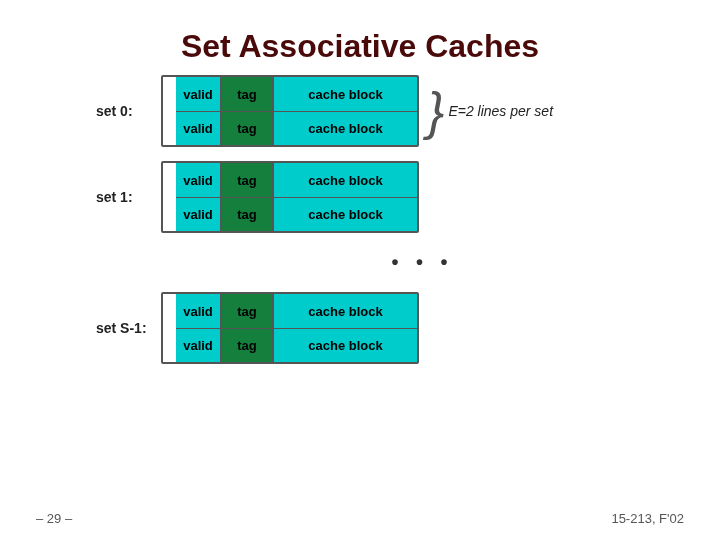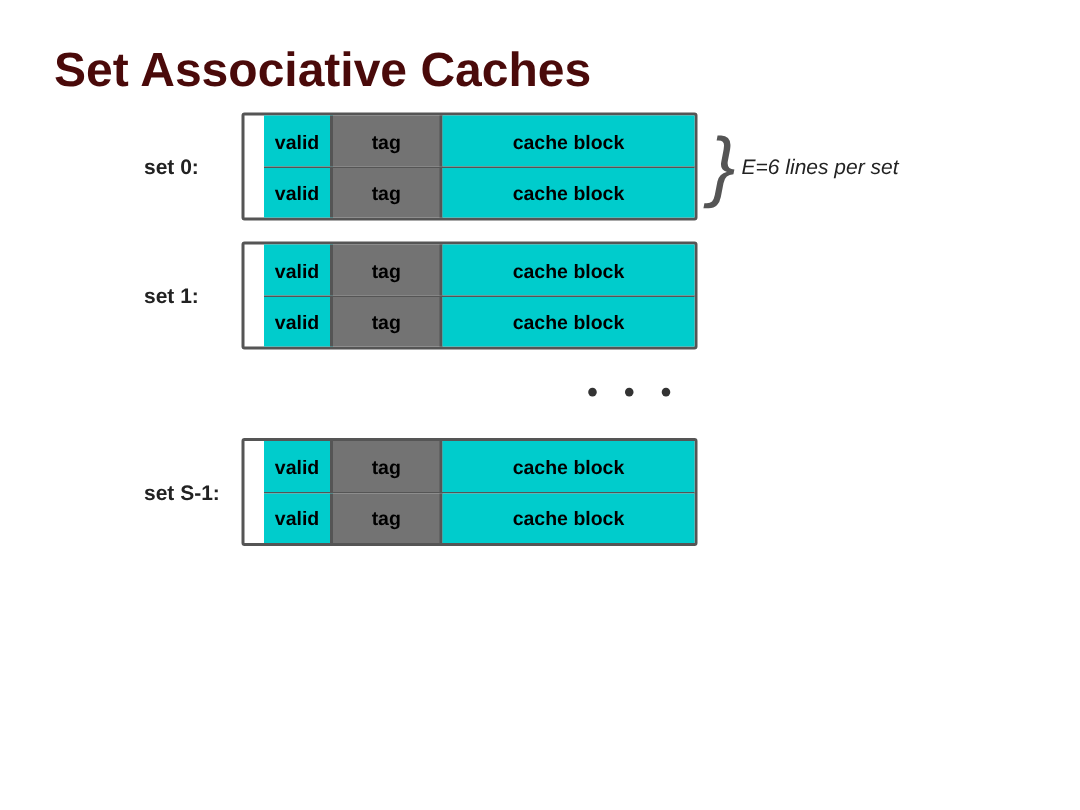--- a/index.html
+++ b/index.html
@@ -18,20 +18,21 @@
       height: 540px;
       padding: 28px 36px 20px 36px;
       position: relative;
     }
 
     .title {
       font-size: 32px;
       font-weight: bold;
       color: #4a0a0a;
       margin-bottom: 10px;
+      text-align: center;
     }
 
     .subtitle {
       font-size: 16px;
       font-weight: bold;
       color: #222;
       margin-bottom: 30px;
     }
 
     .sets-container {
@@ -81,33 +82,33 @@
       border-right: 2px solid #555;
       display: flex;
       align-items: center;
       justify-content: center;
       font-size: 13px;
       font-weight: bold;
       color: #000;
     }
 
     .cell-tag {
-      width: 73px;
-      background: #737373;
+      width: 52px;
+      background: #15803d;
       border-right: 2px solid #555;
       display: flex;
       align-items: center;
       justify-content: center;
       font-size: 13px;
       font-weight: bold;
       color: #000;
     }
 
     .cell-block {
-      width: 168px;
+      width: 143px;
       background: #00cccc;
       display: flex;
       align-items: center;
       justify-content: center;
       font-size: 13px;
       font-weight: bold;
       color: #000;
       text-align: center;
     }
 
@@ -168,21 +169,21 @@
             <div class="cell-block">cache block</div>
           </div>
           <div class="cache-line">
             <div class="cell-valid">valid</div>
             <div class="cell-tag">tag</div>
             <div class="cell-block">cache block</div>
           </div>
         </div>
         <div class="brace-label">
           <span class="brace">}</span>
-          <span>E=6  lines per set</span>
+          <span>E=2  lines per set</span>
         </div>
       </div>
       <div class="set-row">
         <div class="set-label">set 1:</div>
         <div class="set-lines">
           <div class="cache-line">
             <div class="cell-valid">valid</div>
             <div class="cell-tag">tag</div>
             <div class="cell-block">cache block</div>
           </div>
@@ -204,13 +205,17 @@
           </div>
           <div class="cache-line">
             <div class="cell-valid">valid</div>
             <div class="cell-tag">tag</div>
             <div class="cell-block">cache block</div>
           </div>
         </div>
       </div>
     </div>
 
+  <div class="footer">
+    <span>– 29 –</span>
+    <span>15-213, F'02</span>
+  </div>
 </div>
 
 </body></html>

